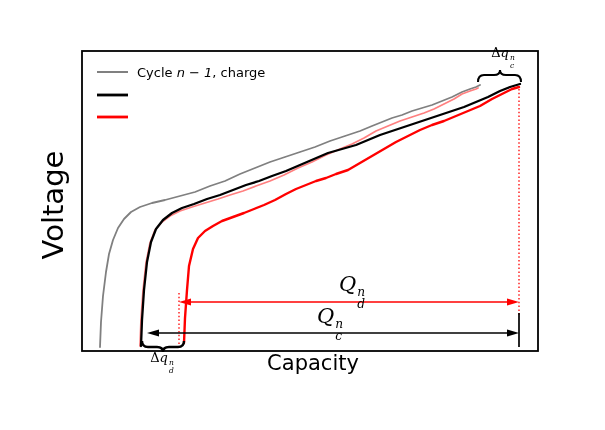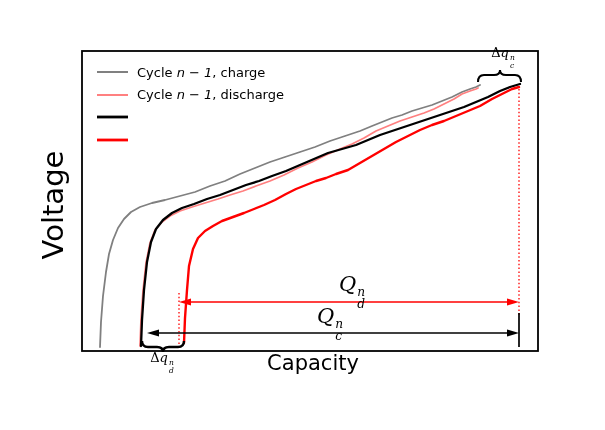--- a/index.html
+++ b/index.html
@@ -69,26 +69,20 @@
 
   <div class="legend">
     <div class="lrow">
       <svg class="sw" width="33" height="6">
         <line x1="1" y1="3" x2="32" y2="3" stroke-width="2" stroke="#808080"></line>
       </svg>
       <span class="ltext"><span>Cycle </span><i>n − 1</i><span>, charge</span></span>
     </div>
     <div class="lrow">
       <svg class="sw" width="33" height="6">
-        <line x1="1" y1="3" x2="32" y2="3" stroke-width="2" stroke="#ff8080"></line>
-      </svg>
-      <span class="ltext"><span>Cycle </span><i>n − 1</i><span>, discharge</span></span>
-    </div>
-    <div class="lrow">
-      <svg class="sw" width="33" height="6">
         <line x1="1" y1="3" x2="32" y2="3" stroke-width="2.8" stroke="#000000"></line>
       </svg>
     </div>
     <div class="lrow">
       <svg class="sw" width="33" height="6">
         <line x1="1" y1="3" x2="32" y2="3" stroke-width="2.8" stroke="#ff0000"></line>
       </svg>
     </div>
   </div>
 

